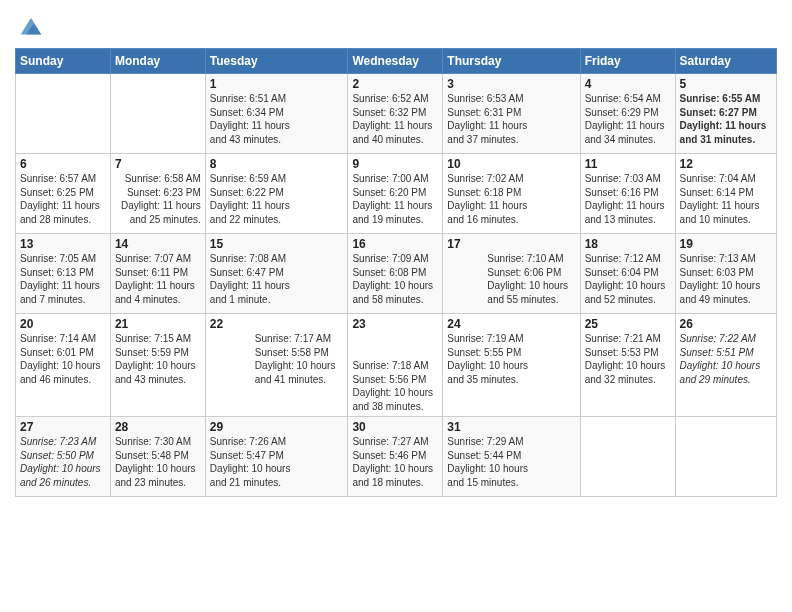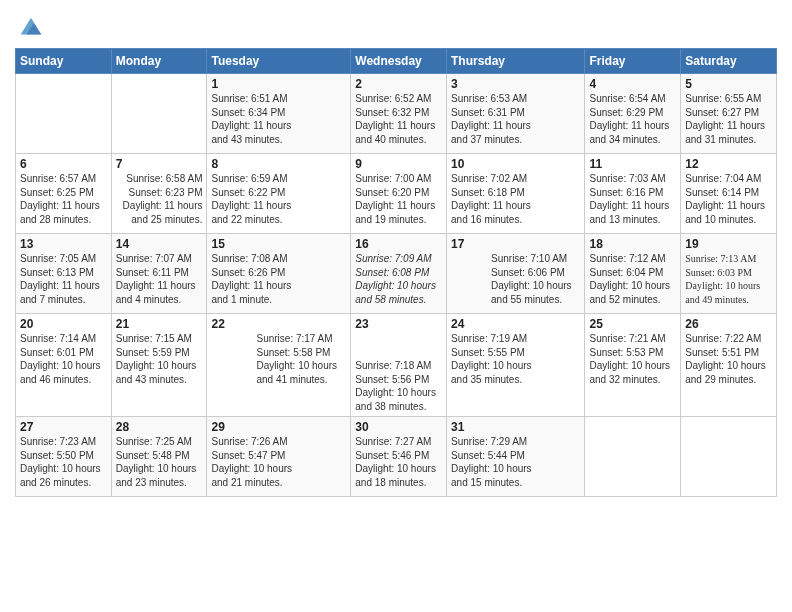--- a/index.html
+++ b/index.html
@@ -152,21 +152,21 @@
           </td>
           <td>
             <div class="day-number">4</div>
             <div class="day-info" style="white-space: pre-line;">Sunrise: 6:54 AM
 Sunset: 6:29 PM
 Daylight: 11 hours
 and 34 minutes.</div>
           </td>
           <td>
             <div class="day-number">5</div>
-            <div class="day-info" style="white-space: pre-line;">Sunrise: 6:55 AM
+            <div class="day-info" style="white-space: pre-line; font-weight: bold;">Sunrise: 6:55 AM
 Sunset: 6:27 PM
 Daylight: 11 hours
 and 31 minutes.</div>
           </td>
         </tr>
         <tr>
           <td>
             <div class="day-number">6</div>
             <div class="day-info" style="white-space: pre-line;">Sunrise: 6:57 AM
 Sunset: 6:25 PM
@@ -227,48 +227,48 @@
           <td>
             <div class="day-number">14</div>
             <div class="day-info" style="white-space: pre-line;">Sunrise: 7:07 AM
 Sunset: 6:11 PM
 Daylight: 11 hours
 and 4 minutes.</div>
           </td>
           <td>
             <div class="day-number">15</div>
             <div class="day-info" style="white-space: pre-line;">Sunrise: 7:08 AM
-Sunset: 6:26 PM
+Sunset: 6:47 PM
 Daylight: 11 hours
 and 1 minute.</div>
           </td>
           <td>
             <div class="day-number">16</div>
-            <div class="day-info" style="white-space: pre-line; font-style: italic;">Sunrise: 7:09 AM
+            <div class="day-info" style="white-space: pre-line;">Sunrise: 7:09 AM
 Sunset: 6:08 PM
 Daylight: 10 hours
 and 58 minutes.</div>
           </td>
           <td>
             <div class="day-number">17</div>
             <div class="day-info" style="white-space: pre-line; margin-left: 40px;">Sunrise: 7:10 AM
 Sunset: 6:06 PM
 Daylight: 10 hours
 and 55 minutes.</div>
           </td>
           <td>
             <div class="day-number">18</div>
             <div class="day-info" style="white-space: pre-line;">Sunrise: 7:12 AM
 Sunset: 6:04 PM
 Daylight: 10 hours
 and 52 minutes.</div>
           </td>
           <td>
             <div class="day-number">19</div>
-            <div class="day-info" style="white-space: pre-line; font-family: Liberation Serif, serif;">Sunrise: 7:13 AM
+            <div class="day-info" style="white-space: pre-line;">Sunrise: 7:13 AM
 Sunset: 6:03 PM
 Daylight: 10 hours
 and 49 minutes.</div>
           </td>
         </tr>
         <tr>
           <td>
             <div class="day-number">20</div>
             <div class="day-info" style="white-space: pre-line;">Sunrise: 7:14 AM
 Sunset: 6:01 PM
@@ -305,37 +305,37 @@
           </td>
           <td>
             <div class="day-number">25</div>
             <div class="day-info" style="white-space: pre-line;">Sunrise: 7:21 AM
 Sunset: 5:53 PM
 Daylight: 10 hours
 and 32 minutes.</div>
           </td>
           <td>
             <div class="day-number">26</div>
-            <div class="day-info" style="white-space: pre-line;">Sunrise: 7:22 AM
+            <div class="day-info" style="white-space: pre-line; font-style: italic;">Sunrise: 7:22 AM
 Sunset: 5:51 PM
 Daylight: 10 hours
 and 29 minutes.</div>
           </td>
         </tr>
         <tr>
           <td>
             <div class="day-number">27</div>
-            <div class="day-info" style="white-space: pre-line;">Sunrise: 7:23 AM
+            <div class="day-info" style="white-space: pre-line; font-style: italic;">Sunrise: 7:23 AM
 Sunset: 5:50 PM
 Daylight: 10 hours
 and 26 minutes.</div>
           </td>
           <td>
             <div class="day-number">28</div>
-            <div class="day-info" style="white-space: pre-line;">Sunrise: 7:25 AM
+            <div class="day-info" style="white-space: pre-line;">Sunrise: 7:30 AM
 Sunset: 5:48 PM
 Daylight: 10 hours
 and 23 minutes.</div>
           </td>
           <td>
             <div class="day-number">29</div>
             <div class="day-info" style="white-space: pre-line;">Sunrise: 7:26 AM
 Sunset: 5:47 PM
 Daylight: 10 hours
 and 21 minutes.</div>

